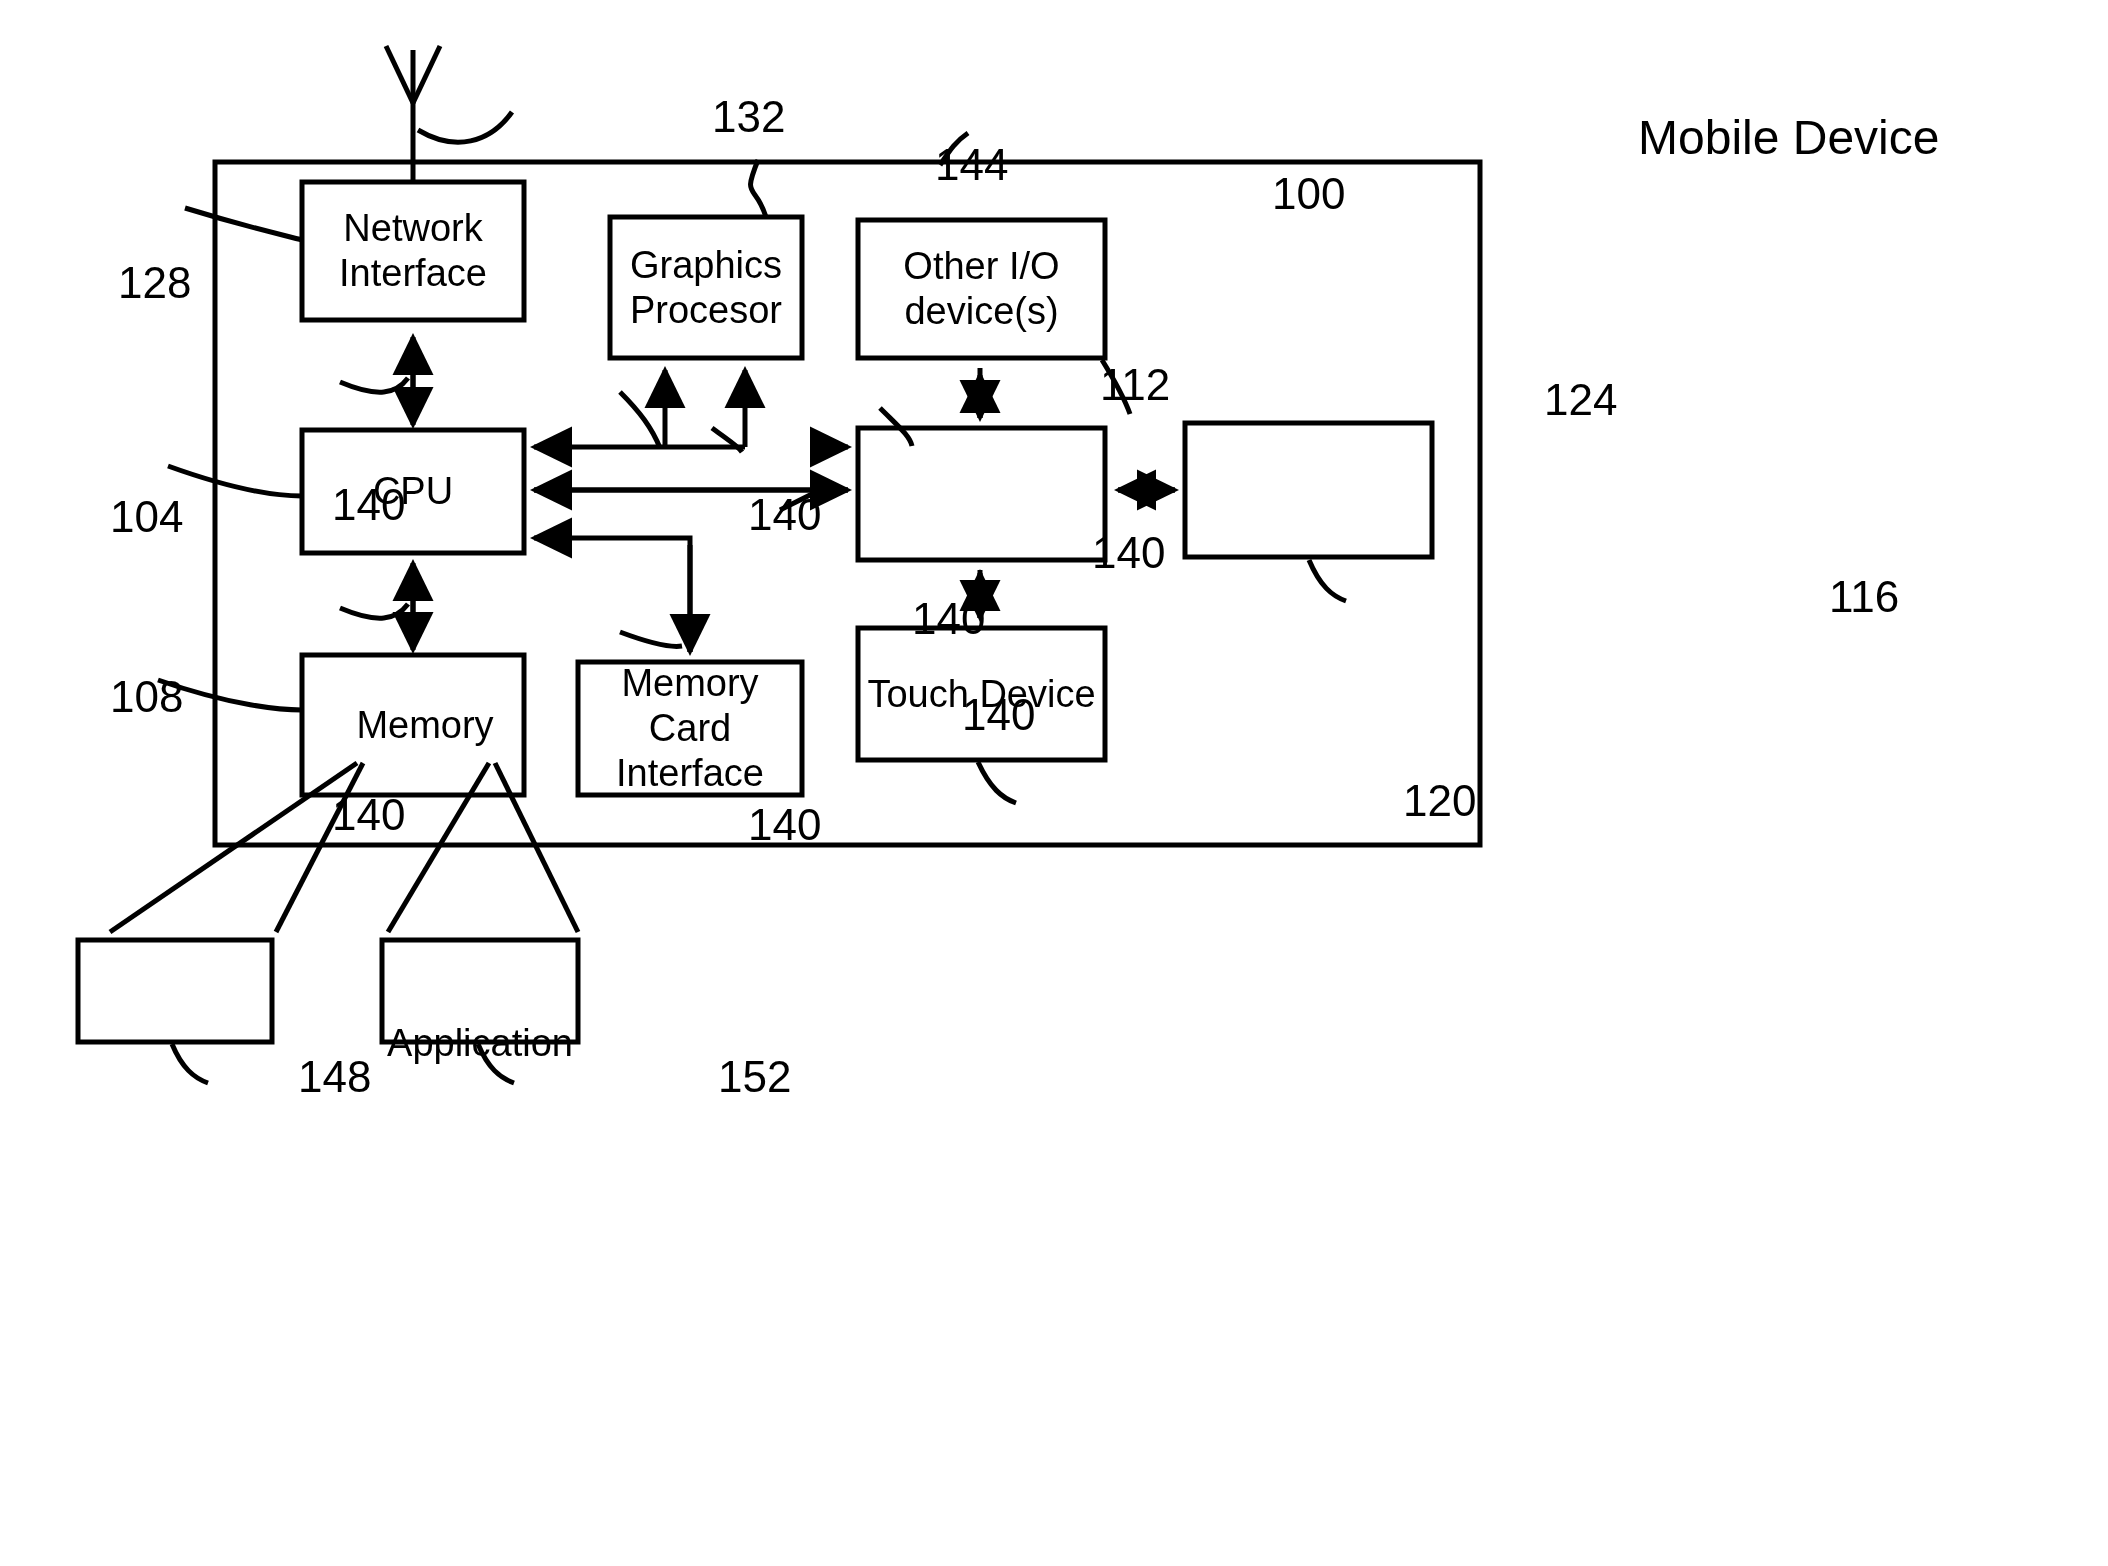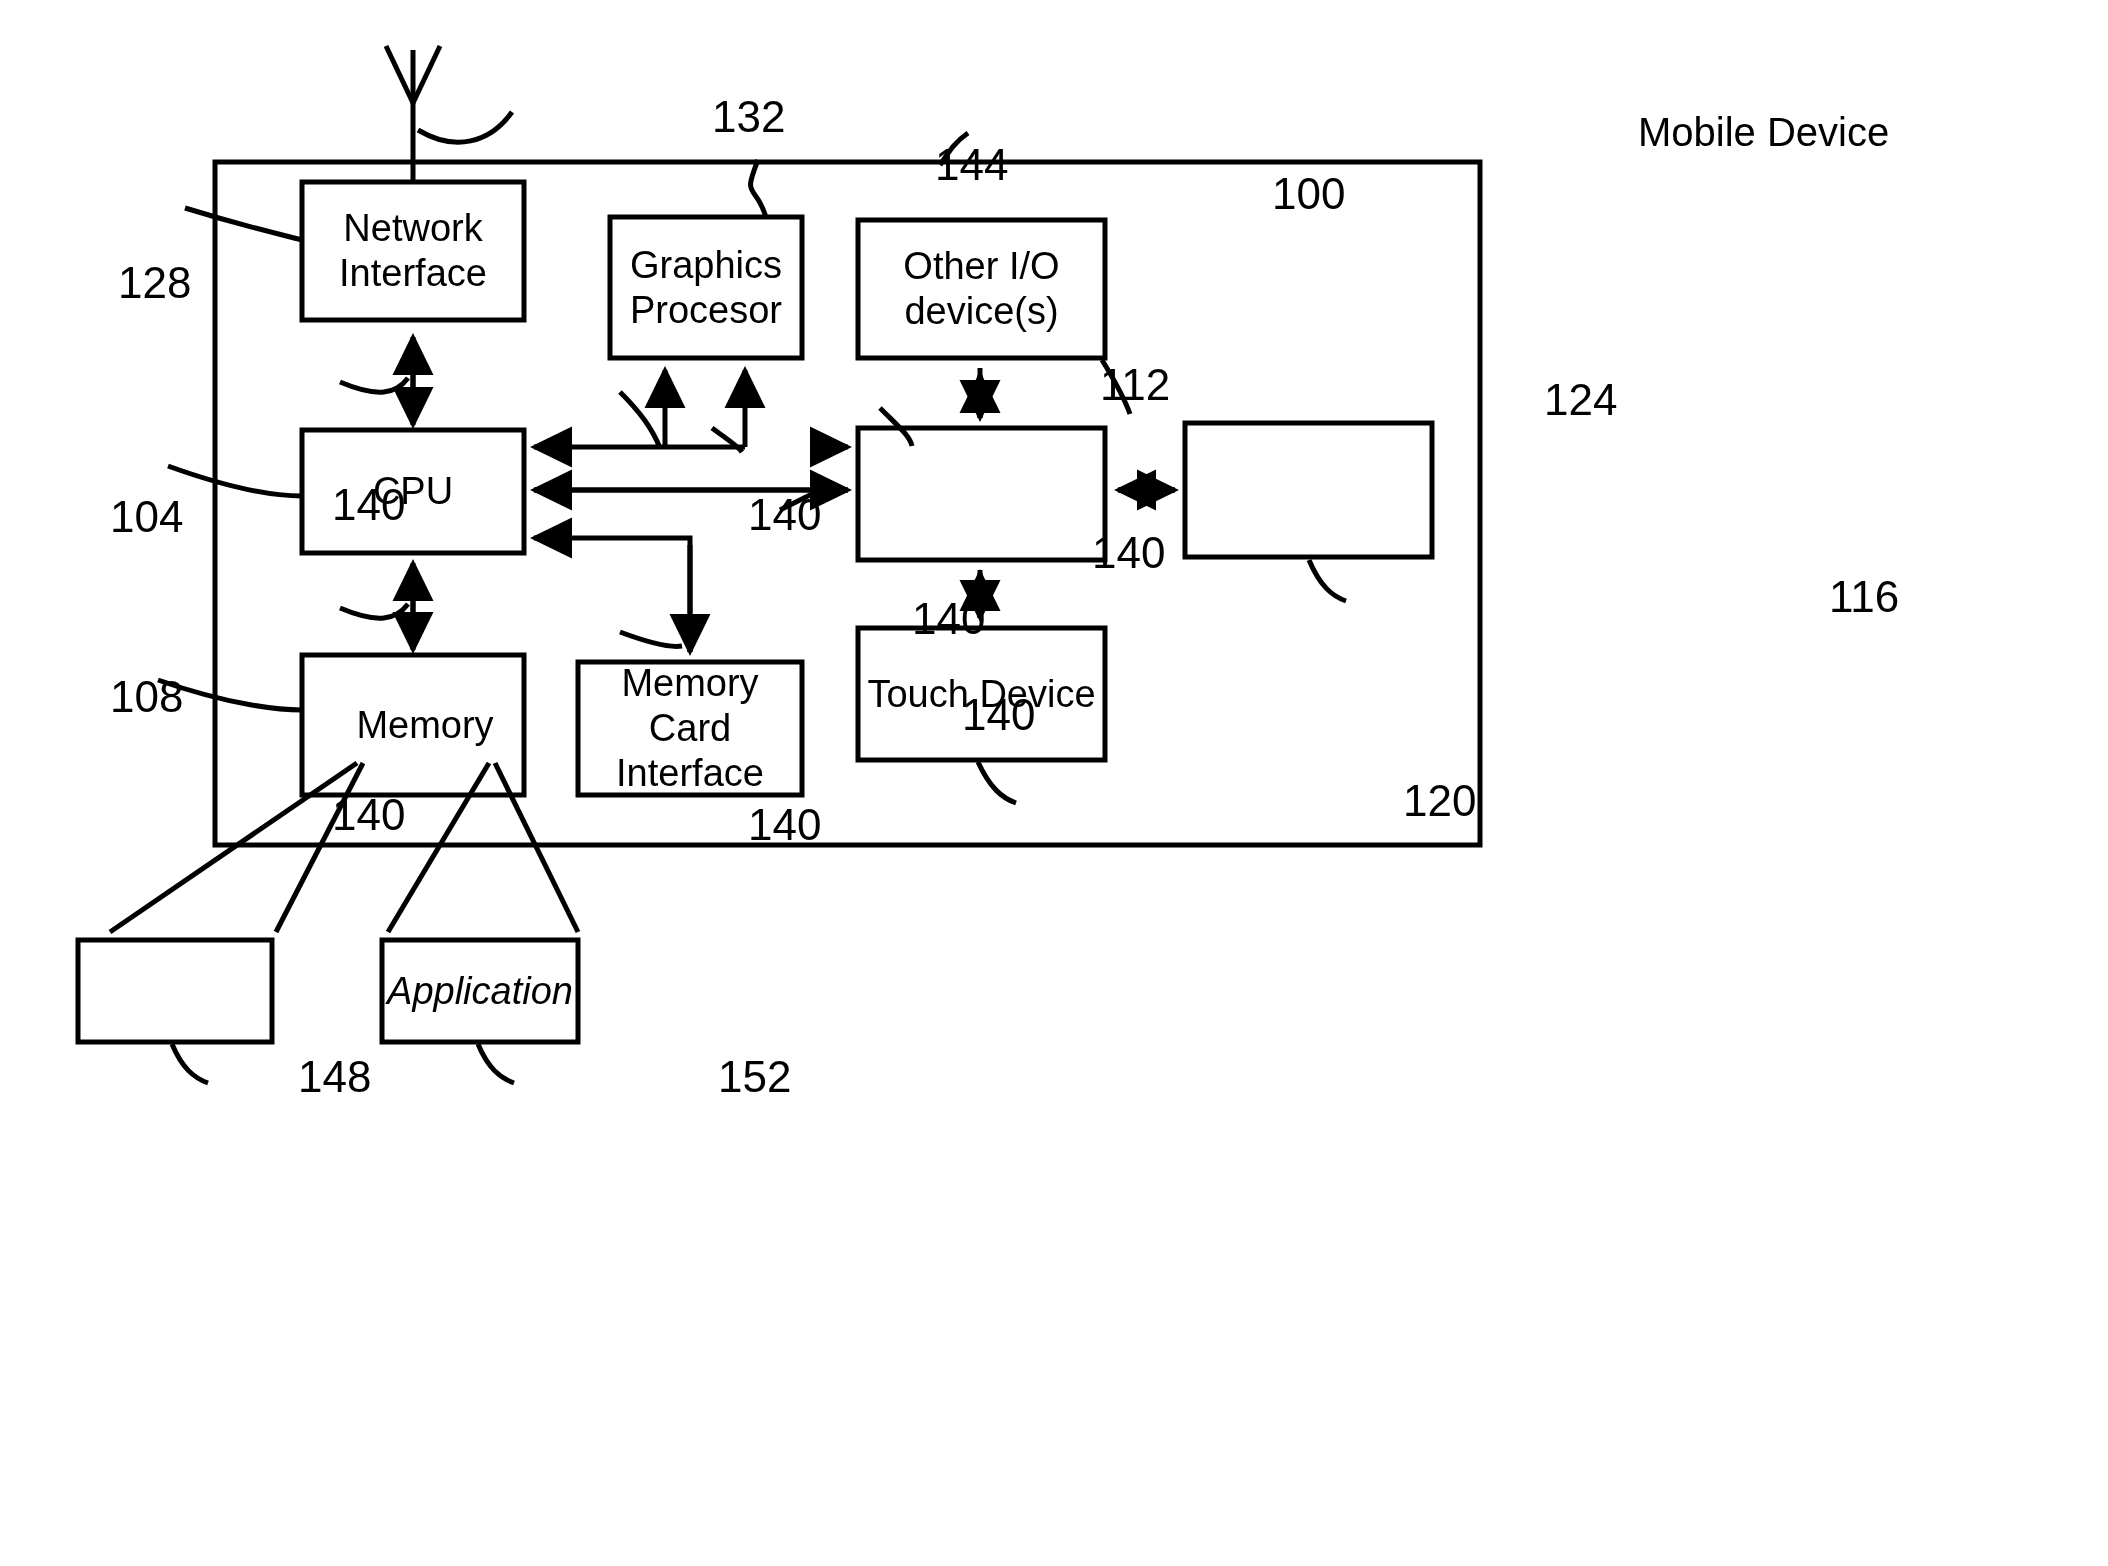--- a/index.html
+++ b/index.html
@@ -9,21 +9,21 @@
   svg#diagram{position:absolute;left:0;top:0;width:2108px;height:1566px;}
   .boxlabel{
     position:absolute;display:flex;align-items:center;justify-content:center;
     text-align:center;line-height:1.18;font-size:38px;color:#000;
     pointer-events:none;white-space:pre-line;
   }
   .ref{
     position:absolute;font-size:44px;color:#000;white-space:nowrap;
     pointer-events:none;
   }
-  .devlabel{position:absolute;font-size:40px;white-space:nowrap;}
+  .devlabel{position:absolute;font-size:48px;white-space:nowrap;}
 </style>
 </head>
 <body>
 
 <div id="stage">
 
 <svg id="diagram" viewBox="0 0 2108 1566">
   <defs>
     <marker id="ah" markerWidth="9" markerHeight="9" refX="7.6" refY="4.5" orient="auto" markerUnits="strokeWidth">
       <path d="M0,0.4 L8.4,4.5 L0,8.6 z" fill="#000"></path>
@@ -131,21 +131,21 @@
 Interface</div>
 <div class="boxlabel" style="left:610px;top:217px;width:192px;height:141px;">Graphics
 Procesor</div>
 <div class="boxlabel" style="left:858px;top:220px;width:247px;height:138px;">Other I/O
 device(s)</div>
 <div class="boxlabel" style="left:302px;top:430px;width:222px;height:123px;">CPU</div>
 <div class="boxlabel" style="left:314px;top:655px;width:222px;height:140px;">Memory</div>
 <div class="boxlabel" style="left:578px;top:662px;width:224px;height:133px;">Memory Card
 Interface</div>
 <div class="boxlabel" style="left:858px;top:628px;width:247px;height:132px;">Touch Device</div>
-<div class="boxlabel" style="left:382px;top:940px;width:196px;height:102px;font-style:italic;">Application</div>
+<div class="boxlabel" style="left:382px;top:992px;width:196px;height:102px;">Application</div>
 
 <div class="devlabel" style="left:1638px;top:110px;">Mobile Device</div>
 
 <div class="ref" style="left:712px;top:92px;">132</div>
 <div class="ref" style="left:935px;top:140px;text-align:center;">144</div>
 <div class="ref" style="left:1272px;top:137px;margin-top:32px;">100</div>
 <div class="ref" style="left:118px;top:258px;">128</div>
 <div class="ref" style="left:110px;top:492px;">104</div>
 <div class="ref" style="left:110px;top:672px;">108</div>
 <div class="ref" style="left:1100px;top:360px;">112</div>

